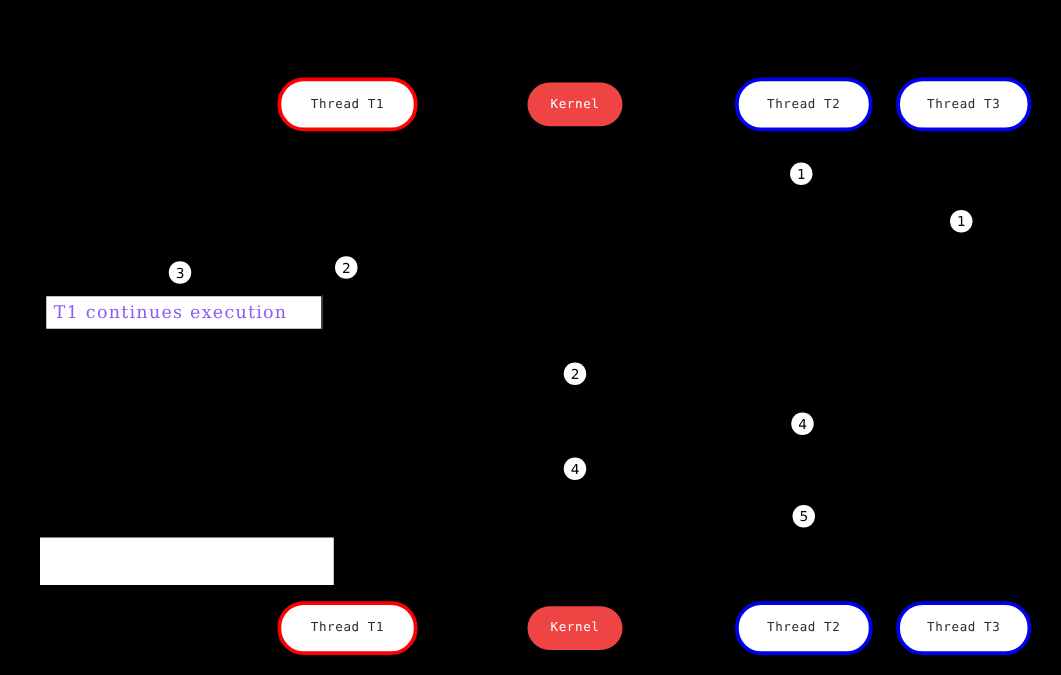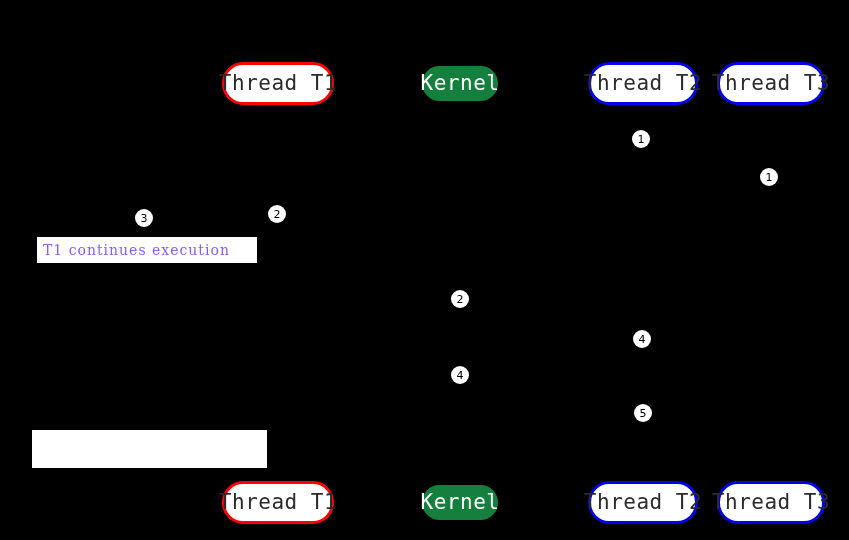--- a/index.html
+++ b/index.html
@@ -20,36 +20,36 @@
   }
 
   
   .participant {
     position: absolute;
     box-sizing: border-box;
     display: flex;
     align-items: center;
     justify-content: center;
     font-family: "DejaVu Sans Mono", monospace;
-    font-size: 21px;
+    font-size: 10px;
     letter-spacing: 0.5px;
     white-space: nowrap;
     line-height: 1;
     border-radius: 21px;
   }
   .participant.framed {
     background: #ffffff;
     color: #2b2b2b;
     border-style: solid;
     border-width: 3px;
   }
   .participant.red-frame  { border-color: #ff0000; }
   .participant.blue-frame { border-color: #0000ee; }
   .participant.filled {
-    background: #15803d;
+    background: #ef4444;
     color: #ffffff;
     border: 0;
   }
 
   
   .lifeline {
     position: absolute;
     width: 1px;
     background: #000000;
   }

